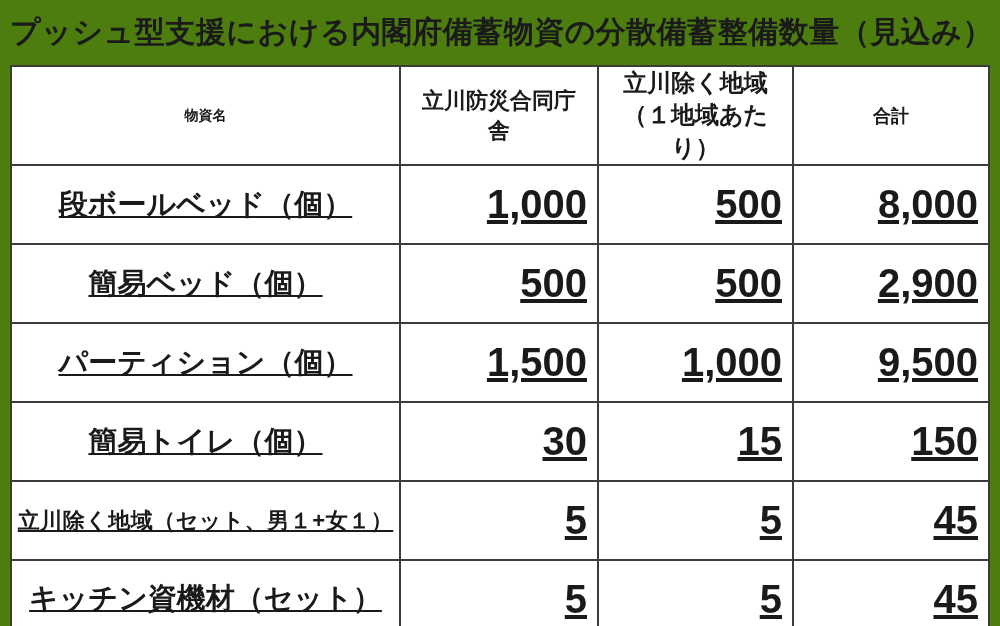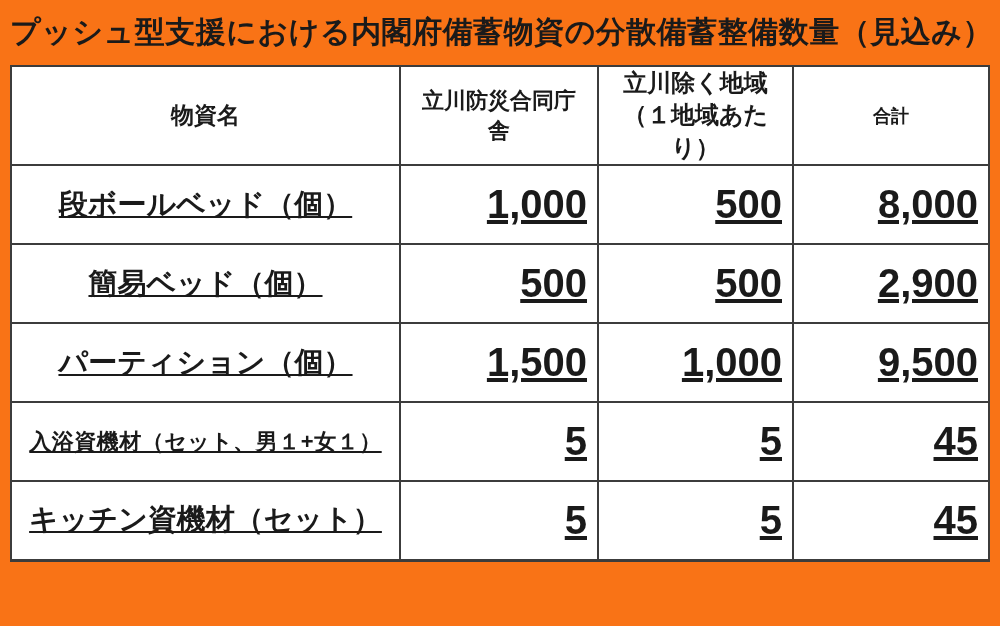--- a/index.html
+++ b/index.html
@@ -4,21 +4,21 @@
 <style>
   * { margin: 0; padding: 0; box-sizing: border-box; }
   html, body {
     background: #ffffff;
     font-family: "Liberation Sans", "DejaVu Sans", sans-serif;
   }
   .page {
     position: relative;
     width: 1000px;
     height: 626px;
-    background: #f97316;
+    background: #4d7c0f;
     overflow: hidden;
   }
   .page-title {
     margin: 12px 10px 12px 10px;
     font-size: 30px;
     font-weight: bold;
     color: #1a1a1a;
     letter-spacing: 0.5px;
     white-space: nowrap;
   }
@@ -37,21 +37,21 @@
     background: #ffffff;
     vertical-align: middle;
   }
   
   col.c-name   { width: 389px; }
   col.c-tachi  { width: 198px; }
   col.c-region { width: 195px; }
   col.c-total  { width: 196px; }
   
   tr.head-row th { height: 76px; font-weight: bold; text-align: center; }
-  .h-name  { font-size: 23px; }
+  .h-name  { font-size: 14px; }
   .h-tachi { font-size: 22px; padding: 0 13px; }
   .h-region { font-size: 24px; line-height: 1.35; }
   .h-total { font-size: 18px; }
   
   tr.data-row td { height: 79px; font-weight: bold; text-decoration: underline; }
   td.name-cell {
     text-align: center;
     font-size: 29px;
     padding: 0 4px;
     white-space: nowrap;
@@ -102,21 +102,27 @@
         <td class="num-cell">500</td>
         <td class="num-cell">2,900</td>
       </tr>
       <tr class="data-row">
         <td class="name-cell">パーティション（個）</td>
         <td class="num-cell">1,500</td>
         <td class="num-cell">1,000</td>
         <td class="num-cell">9,500</td>
       </tr>
       <tr class="data-row">
-        <td class="name-cell small">入浴資機材（セット、男１+女１）</td>
+        <td class="name-cell">簡易トイレ（個）</td>
+        <td class="num-cell">30</td>
+        <td class="num-cell">15</td>
+        <td class="num-cell">150</td>
+      </tr>
+      <tr class="data-row">
+        <td class="name-cell small">立川除く地域（セット、男１+女１）</td>
         <td class="num-cell">5</td>
         <td class="num-cell">5</td>
         <td class="num-cell">45</td>
       </tr>
       <tr class="data-row">
         <td class="name-cell">キッチン資機材（セット）</td>
         <td class="num-cell">5</td>
         <td class="num-cell">5</td>
         <td class="num-cell">45</td>
       </tr>

